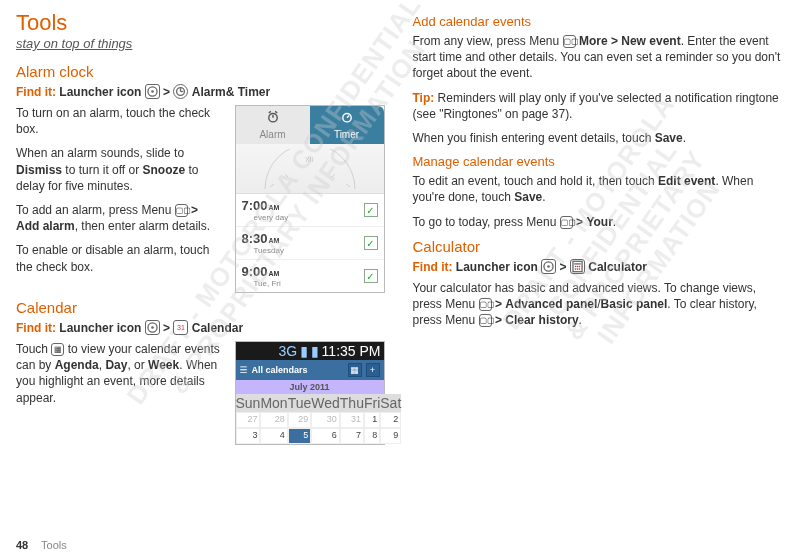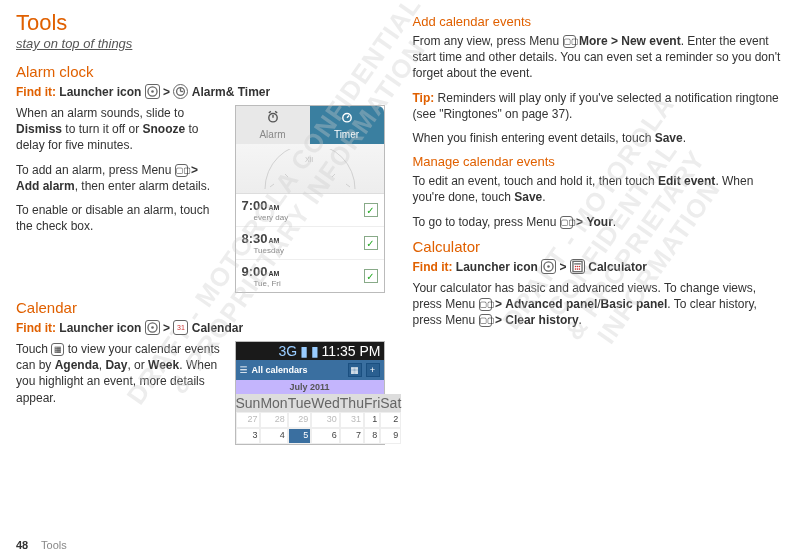--- a/index.html
+++ b/index.html
@@ -173,20 +173,21 @@
       </div>
       <div class="alarm-row">
         <div>
           <span class="alarm-time">9:00</span><span class="alarm-ampm">AM</span>
           <div class="alarm-sub">Tue, Fri</div>
         </div>
         <div class="alarm-check">✓</div>
       </div>
     </div>
 
+    <p>To turn on an alarm, touch the check box.</p>
     <p>
       <span>When an alarm sounds, slide to </span><span class="bold">Dismiss</span><span> to turn it off or </span><span class="bold">Snooze</span><span> to delay for five minutes.</span>
     </p>
     <p>
       <span>To add an alarm, press Menu </span><span class="icon-box small">▢▢</span>
       <span class="chev">&gt;</span>
       <span class="bold">Add alarm</span><span>, then enter alarm details.</span>
     </p>
     <p>To enable or disable an alarm, touch the check box.</p>
 

